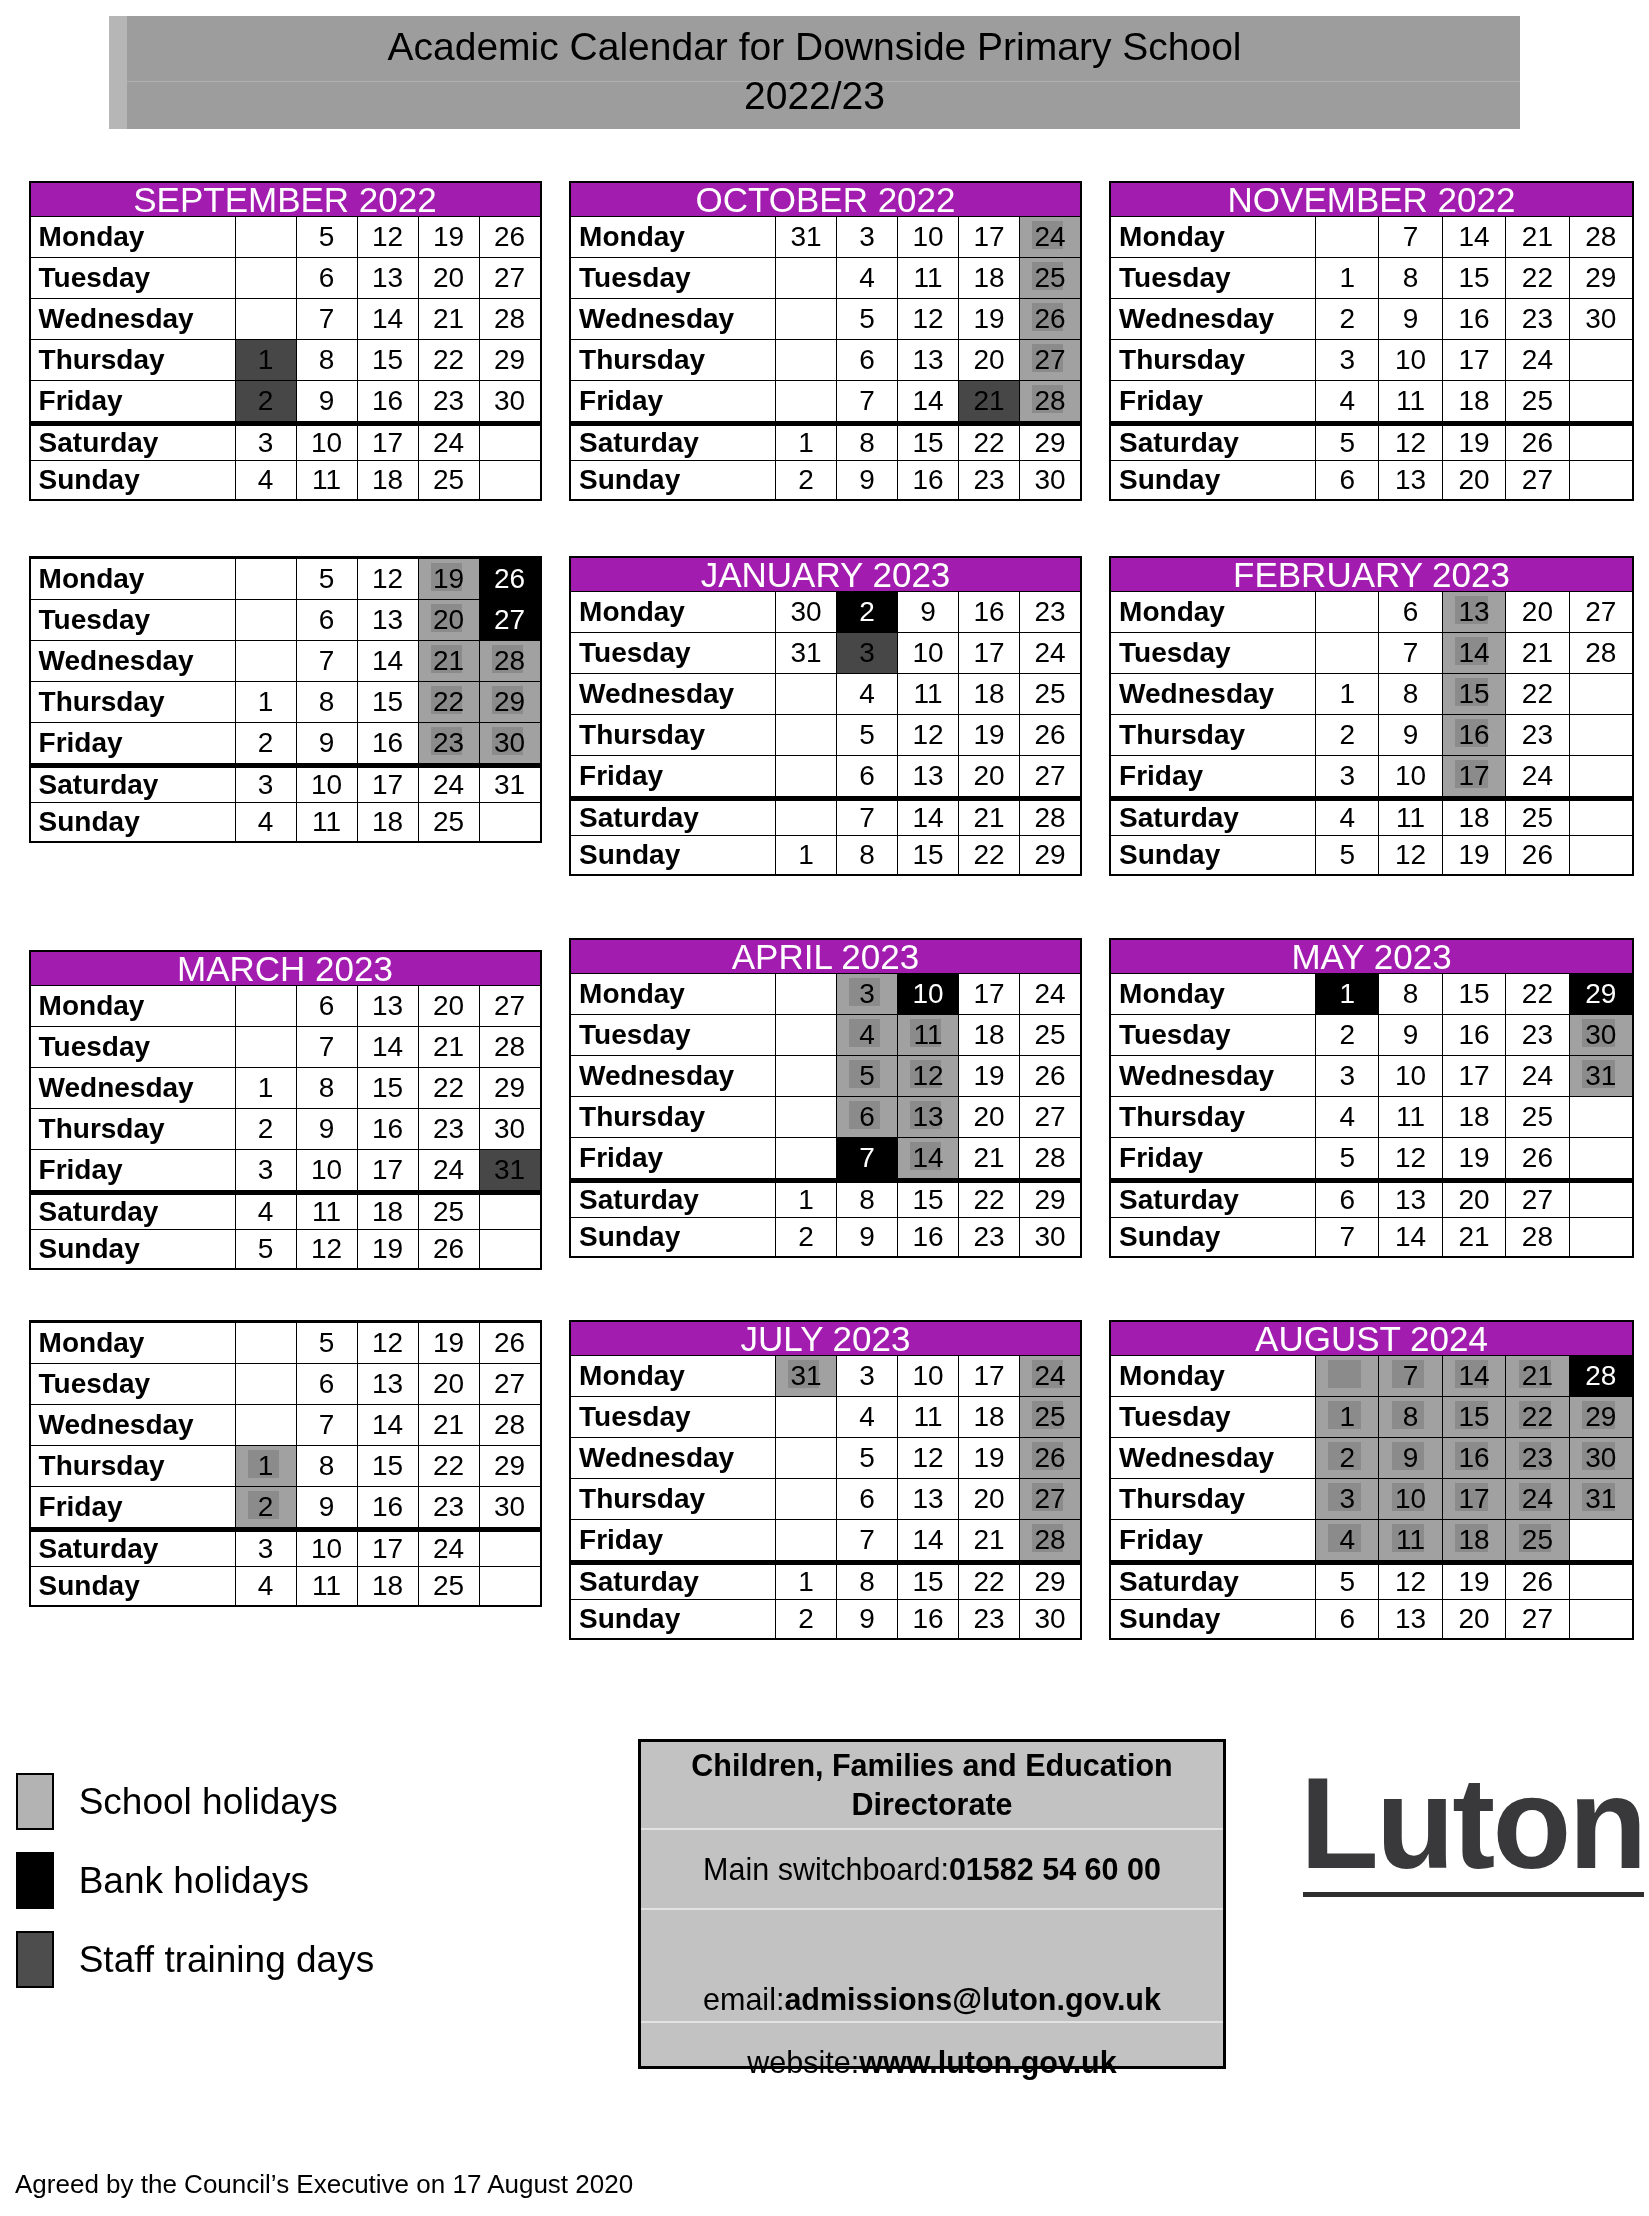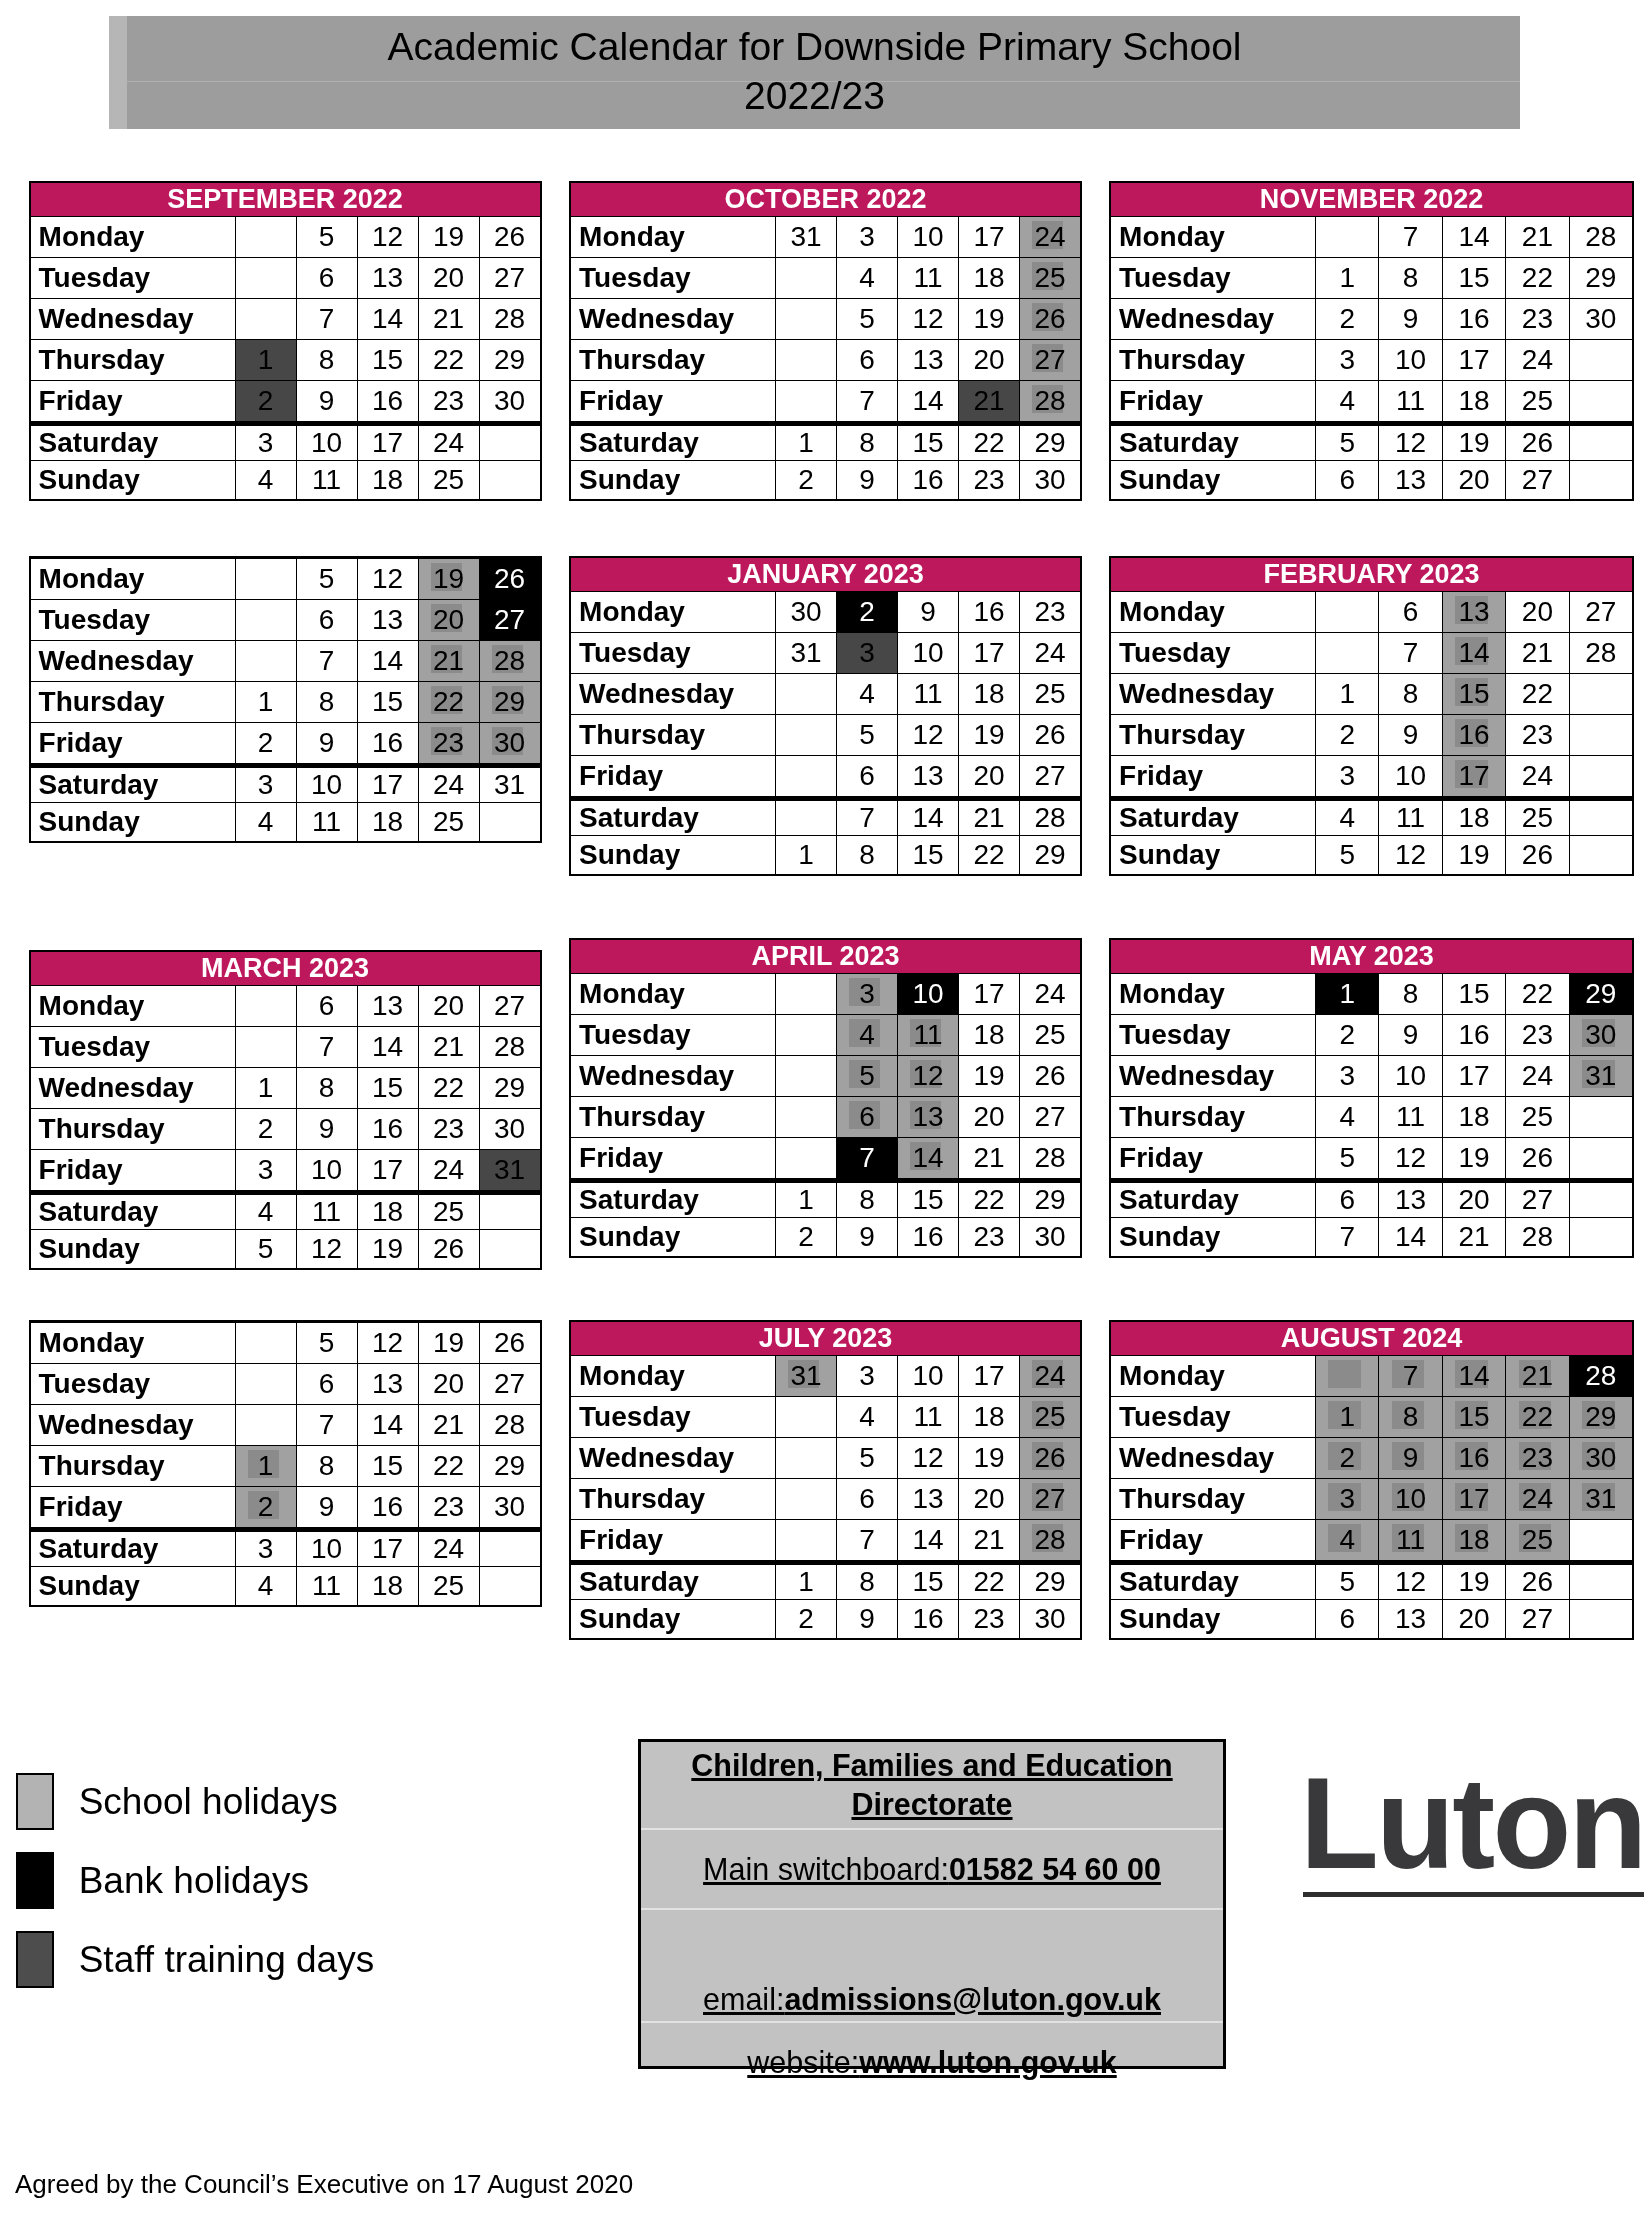--- a/index.html
+++ b/index.html
@@ -20,21 +20,21 @@
   .title-banner::after {
     content:""; position:absolute; left:17.6px; top:65px; right:0; height:1.4px; background:#b0b0b0;
   }
   .title-line { font-size:39px; font-weight:normal; line-height:49px; position:relative; z-index:1; }
 
   
   .month {
     position:absolute; border:2.7px solid #000; background:#fff;
   }
   .mhead {
-    height:33px; background:#be185d; color:#fff; font-weight:bold; font-size:27px;
+    height:33px; background:#a21caf; color:#fff; font-weight:normal; font-size:35px;
     display:flex; align-items:center; justify-content:center;
   }
   .mrow {
     display:grid; grid-template-columns:204px repeat(5, 1fr);
     border-top:1.4px solid #000; background:#fff;
   }
   .mrow.sep { border-top:5.4px solid #000; }
   .dlabel {
     font-weight:bold; font-size:28px; display:flex; align-items:center; padding-left:8.1px;
     background:#fff;
@@ -59,21 +59,21 @@
   .sw-sh { background:#b3b3b3; }
   .sw-bh { background:#000000; }
   .sw-st { background:#4d4d4d; }
   .leg-label { font-size:37px; }
 
   
   .contact {
     position:absolute; left:638px; top:1739px; width:588px; height:330px;
     background:#c2c2c2; border:3.4px solid #000;
   }
-  .c-row { border-bottom:2px solid #e2e2e2; display:flex; align-items:center; justify-content:center; text-align:center; font-size:30.5px;text-decoration:underline; }
+  .c-row { border-bottom:2px solid #e2e2e2; display:flex; align-items:center; justify-content:center; text-align:center; font-size:30.5px; }
   .c-head { height:88px; font-weight:bold; flex-direction:column; line-height:39px; }
   .c-switch { height:80px; }
   .c-email { height:113px; align-items:flex-end; padding-bottom:4.1px; }
   .c-web { height:38px; border-bottom:none;margin-top:20px; }
   .bold { font-weight:bold; }
 
   
   .luton-logo {
     position:absolute; left:1300px; top:1759px; width:346px;
     color:#39393b; font-weight:bold; font-size:129px; line-height:1; letter-spacing:-2.7px;

